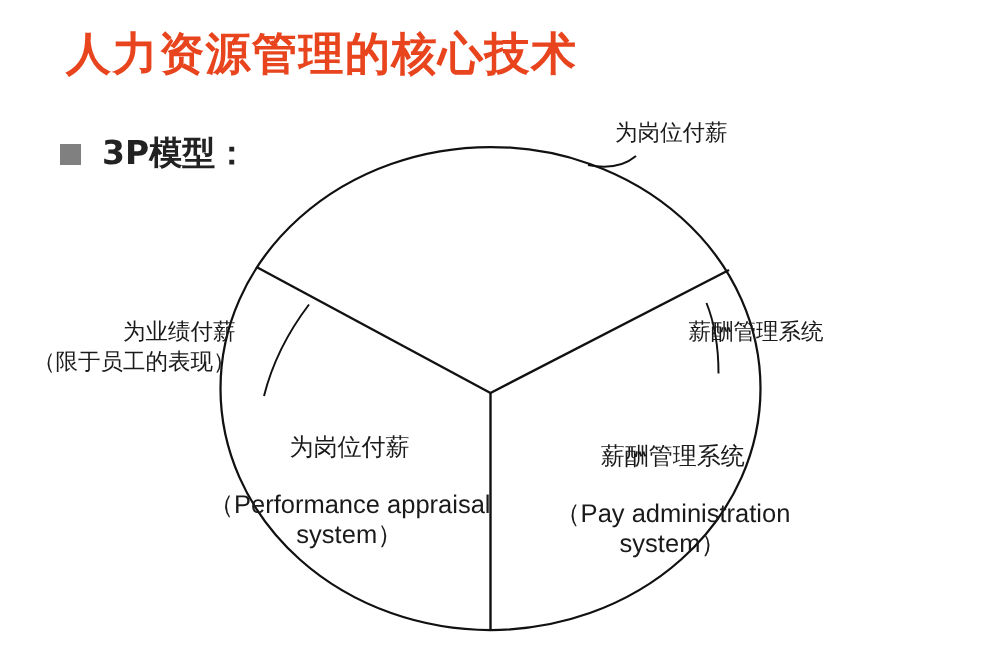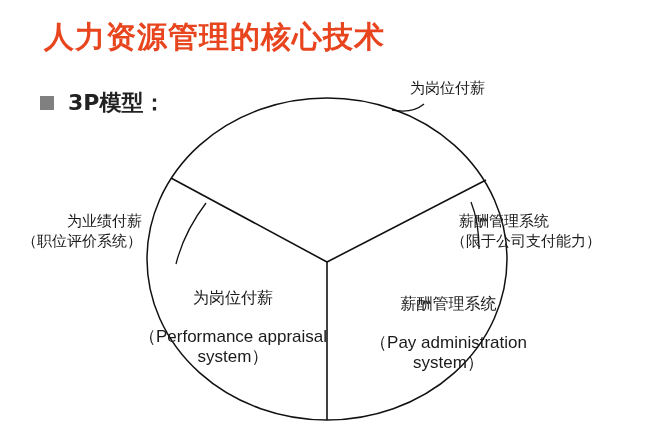--- a/index.html
+++ b/index.html
@@ -171,21 +171,20 @@
     <span class="seg-cn">薪酬管理系统</span>
     <span class="seg-en">（Pay administration system）</span>
   </div>
 
   <div class="anno" id="anno-top">
     <span class="l1">为岗位付薪</span>
   </div>
 
   <div class="anno" id="anno-left">
     <span class="l1">为业绩付薪</span>
-    <span class="l2">（职位评价系统）</span>
+    <span class="l2">（限于员工的表现）</span>
   </div>
 
   <div class="anno" id="anno-right">
     <span class="l1">薪酬管理系统</span>
-    <span class="l2">（限于公司支付能力）</span>
   </div>
 
 </div>
 
 </body></html>

